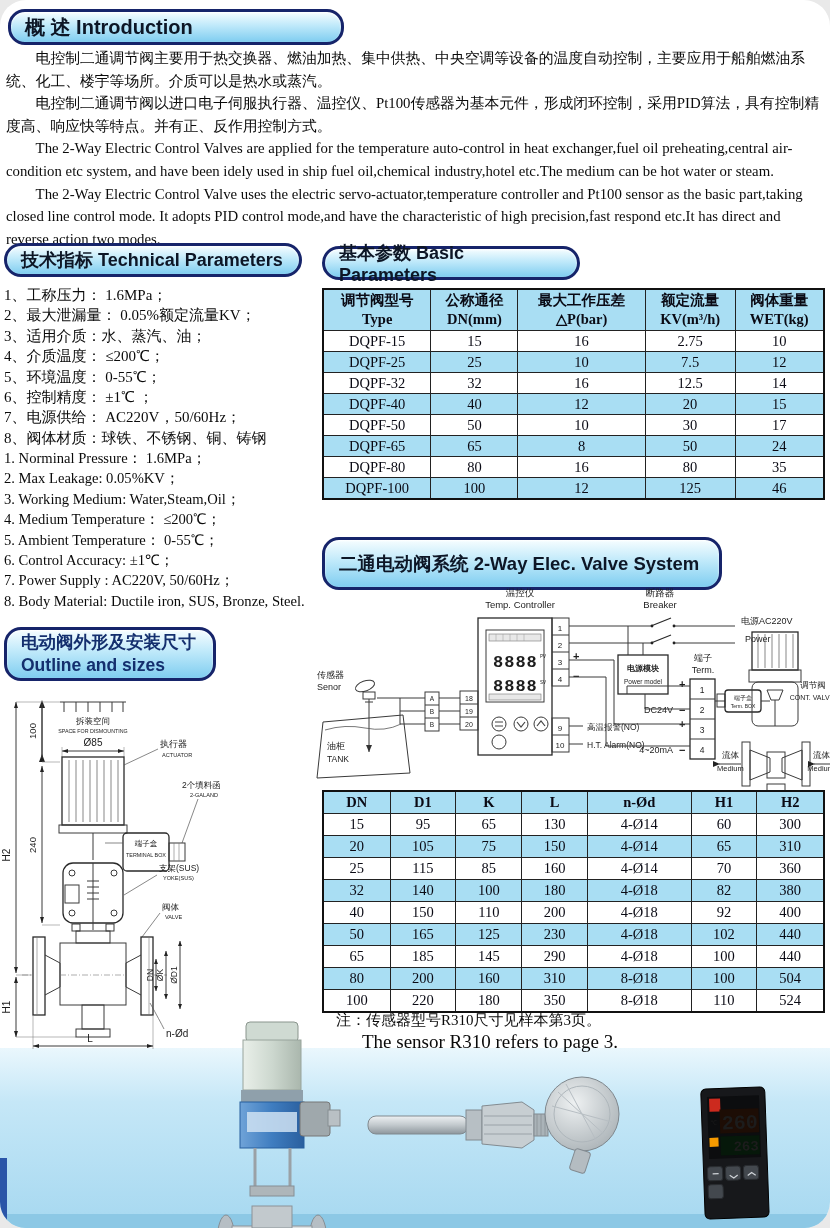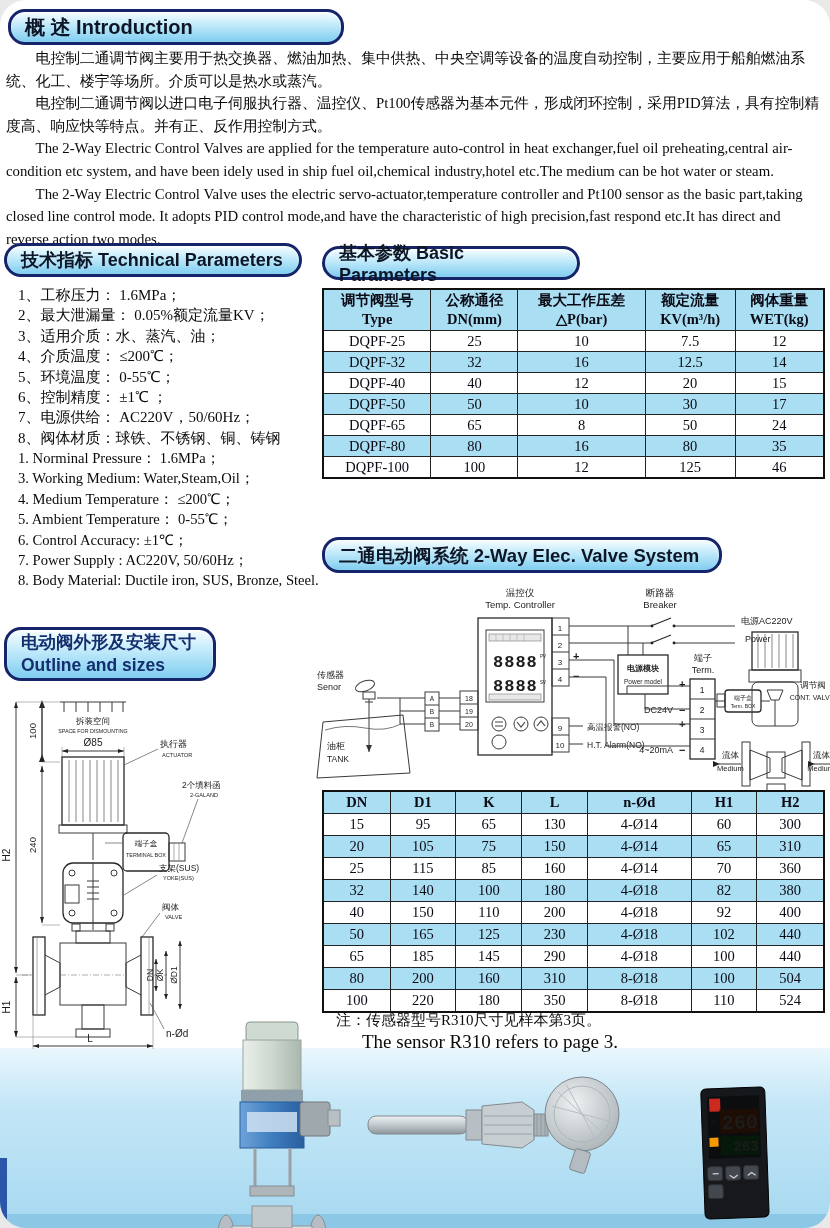--- a/index.html
+++ b/index.html
@@ -7,27 +7,27 @@
         font-family:"Liberation Serif",serif;color:#0a0a0a;overflow:hidden;border-radius:26px;}
   
   .pill{position:absolute;border:3px solid #16246a;border-radius:17px;
         background:linear-gradient(180deg,#f6fdff 0%,#bfe9fa 45%,#7fcdf0 100%);
         box-shadow:inset 0 1px 2px #ffffff;
         font-family:"Liberation Sans",sans-serif;font-weight:bold;color:#0d1626;
         display:flex;flex-direction:column;justify-content:center;padding:0 14px;box-sizing:border-box;}
   .pill-intro{left:8px;top:9px;width:336px;height:36px;font-size:20px;}
   .pill-tech{left:4px;top:243px;width:298px;height:34px;font-size:18px;}
   .pill-basic{left:322px;top:246px;width:258px;height:34px;font-size:18px;}
-  .pill-system{left:322px;top:537px;width:400px;height:36px;font-size:18.5px;}
+  .pill-system{left:322px;top:537px;width:400px;height:53px;font-size:18.5px;}
   .pill-outline{left:4px;top:627px;width:212px;height:54px;font-size:17.5px;line-height:1.3;color:#142f6e;}
   
   .intro{position:absolute;left:6px;top:47px;width:820px;font-size:14.8px;line-height:22.6px;}
   .intro p{margin:0;text-indent:2em;}
   
-  .tlist{position:absolute;left:18px;width:308px;}
+  .tlist{position:absolute;left:4px;width:308px;}
   .zh-list{top:285px;font-size:15px;}
   .en-list{top:448px;font-size:14.6px;}
   .tlist .li{line-height:20.4px;white-space:nowrap;}
   
   .ptable{position:absolute;border-collapse:collapse;background:#fff;border:2px solid #111;}
   .ptable th,.ptable td{border:1px solid #222;text-align:center;color:#0a0a14;padding:0 2px;}
   .basic-table{left:322px;top:288px;width:503px;}
   .basic-table th{height:40px;font-size:14.5px;background:#a9def3;font-weight:bold;line-height:1.3;}
   .basic-table td{height:20px;font-size:14.5px;}
   .basic-table tbody tr:nth-child(even){background:#a9def3;}
@@ -75,20 +75,21 @@
       <div class="li">2、最大泄漏量： 0.05%额定流量KV；</div>
       <div class="li">3、适用介质：水、蒸汽、油；</div>
       <div class="li">4、介质温度： ≤200℃；</div>
       <div class="li">5、环境温度： 0-55℃；</div>
       <div class="li">6、控制精度： ±1℃ ；</div>
       <div class="li">7、电源供给： AC220V，50/60Hz；</div>
       <div class="li">8、阀体材质：球铁、不锈钢、铜、铸钢</div>
     </div>
   <div class="tlist en-list">
       <div class="li">1. Norminal Pressure： 1.6MPa；</div>
+      <div class="li">2. Max Leakage: 0.05%KV；</div>
       <div class="li">3. Working Medium: Water,Steam,Oil；</div>
       <div class="li">4. Medium Temperature： ≤200℃；</div>
       <div class="li">5. Ambient Temperature： 0-55℃；</div>
       <div class="li">6. Control Accuracy: ±1℃；</div>
       <div class="li">7. Power Supply : AC220V, 50/60Hz；</div>
       <div class="li">8. Body Material: Ductile iron, SUS, Bronze, Steel.</div>
     </div>
 
   <div class="pill pill-basic">
     <span>基本参数 Basic Parameters</span>
@@ -113,20 +114,27 @@
             <div>KV(m³/h)</div>
           </th>
         <th>
             <div>阀体重量</div>
             <div>WET(kg)</div>
           </th>
       </tr>
     </thead>
     <tbody>
         <tr>
+          <td>DQPF-15</td>
+          <td>15</td>
+          <td>16</td>
+          <td>2.75</td>
+          <td>10</td>
+        </tr>
+        <tr>
           <td>DQPF-25</td>
           <td>25</td>
           <td>10</td>
           <td>7.5</td>
           <td>12</td>
         </tr>
         <tr>
           <td>DQPF-32</td>
           <td>32</td>
           <td>16</td>

